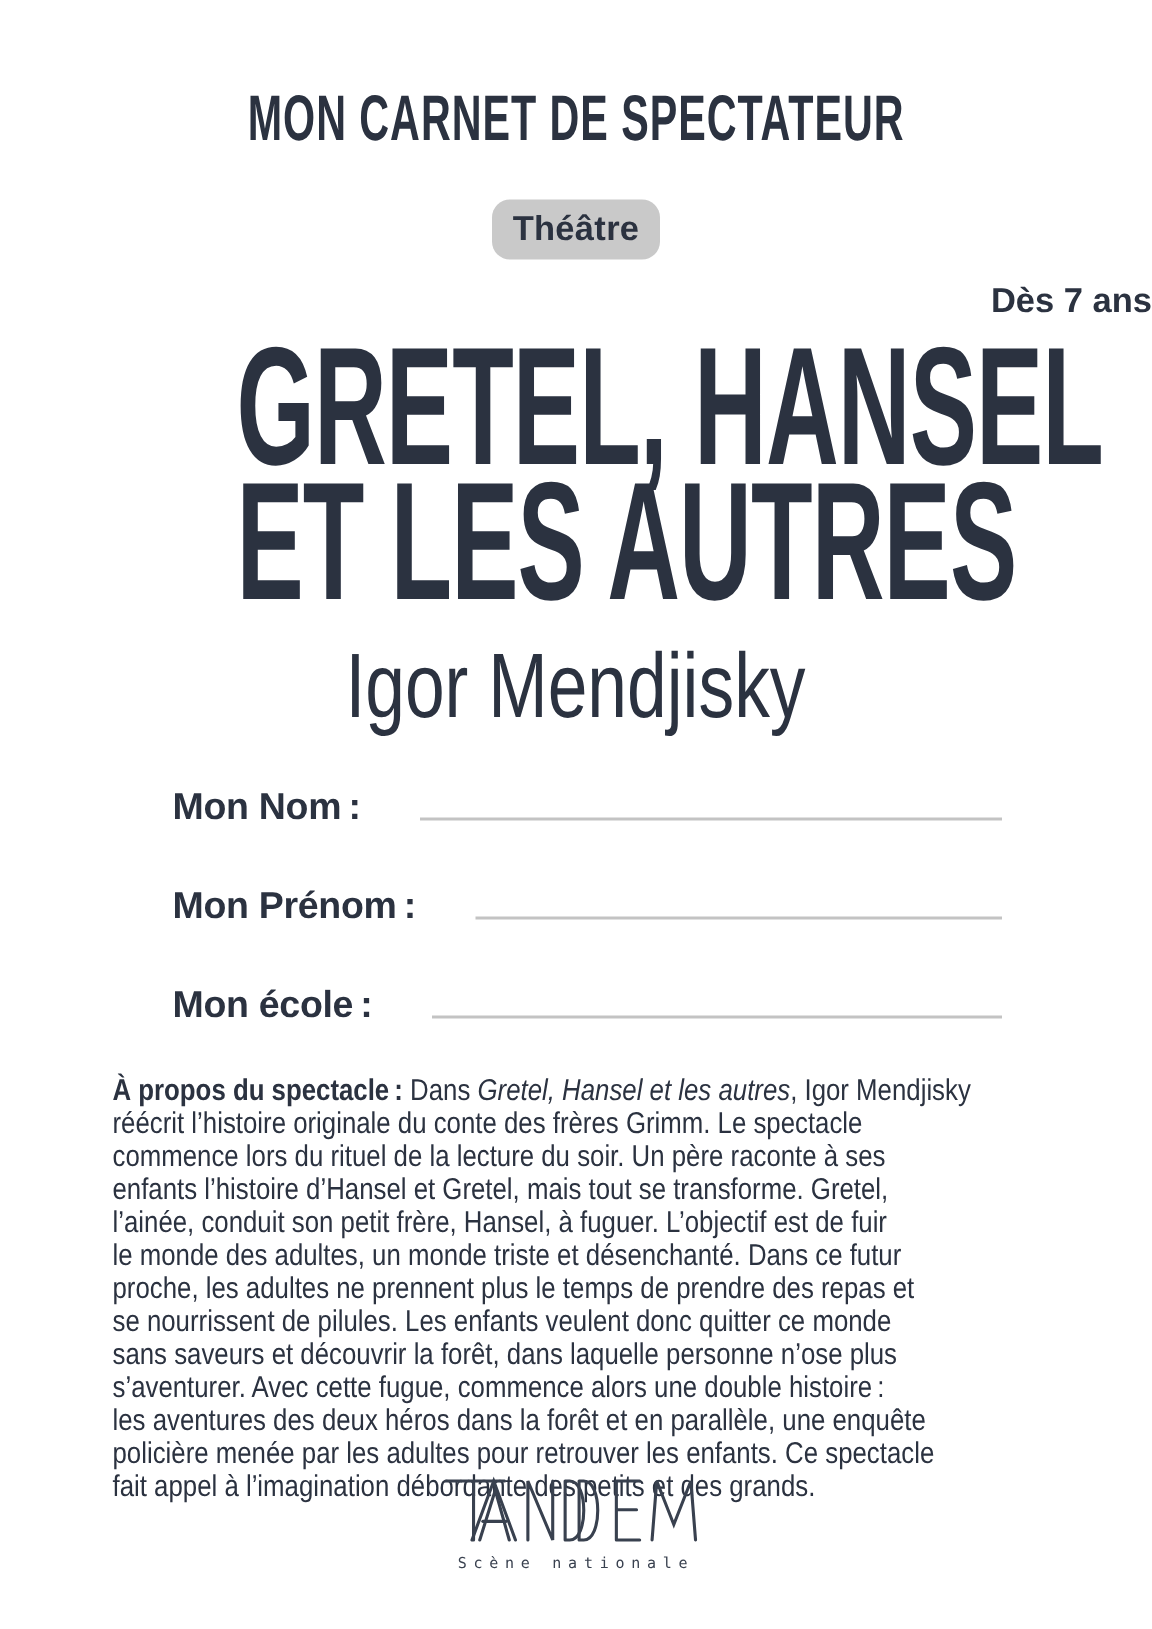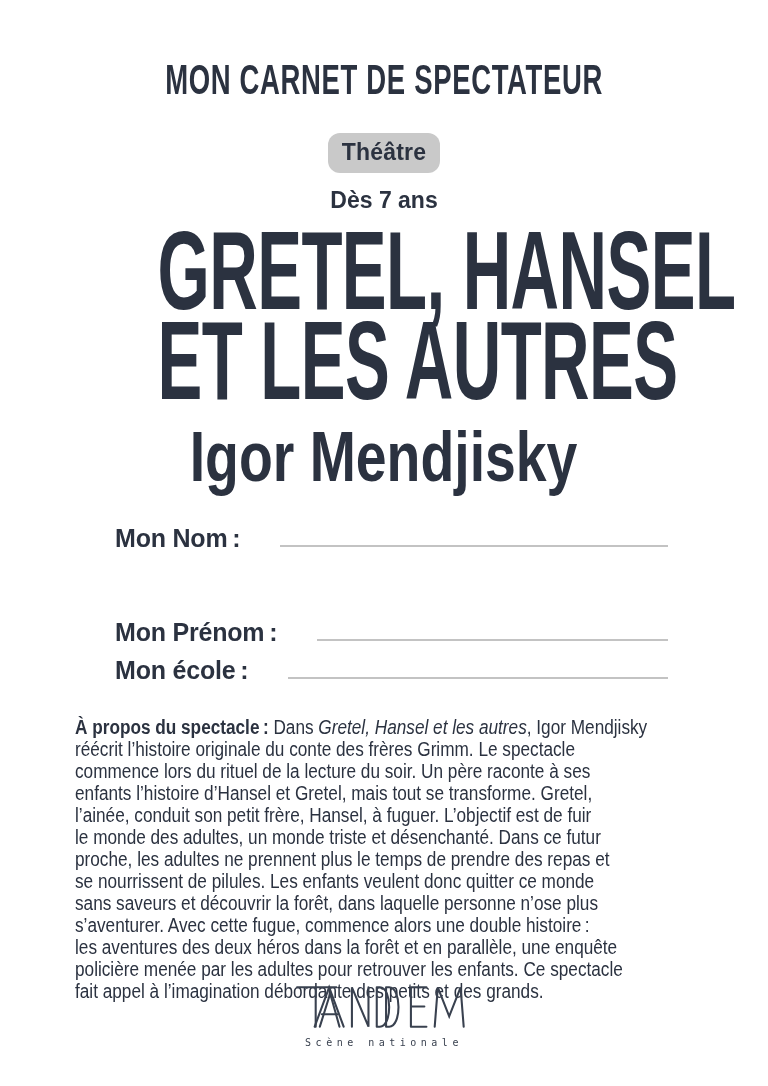--- a/index.html
+++ b/index.html
@@ -25,28 +25,28 @@
     background: #c9c9c9;
     color: #2b3240;
     font-size: 23px;
     font-weight: bold;
     padding: 6px 14px 7px 14px;
     letter-spacing: 0.2px;
     border-radius: 12px;
   }
 
   
-  .age { top: 187px; font-size: 23px; font-weight: bold; }
+  .age { top: 187px; font-size: 23px; font-weight: bold; text-align: right; }
 
   
   .show-title { top: 222px; font-weight: bold; font-size: 112px; line-height: 90px; margin: 4px; }
   .show-title .line { display: block; transform: scaleX(0.60); white-space: nowrap; letter-spacing: -1px; }
 
   
-  .author { top: 426px; font-size: 71px; font-weight: bold; line-height: 62px; }
+  .author { top: 426px; font-size: 61px; font-weight: normal; line-height: 62px; }
   .author .condense { display: inline-block; transform: scaleX(0.78); white-space: nowrap; }
 
   
   .form-row {
     position: absolute;
     left: 115px;
     width: 553px;
     height: 38px;
     display: flex;
     align-items: flex-end;
@@ -60,21 +60,21 @@
     line-height: 32px;
   }
   .form-row .fill-line {
     flex: 1;
     margin-left: 8px;
     margin-bottom: 7px;
     height: 0;
     border-bottom: 2px solid #c3c3c3;
   }
   .row-nom    { top: 516px; }
-  .row-prenom { top: 582px; margin-top: 28px; }
+  .row-prenom { top: 582px; }
   .row-ecole  { top: 648px; }
 
   
   .about {
     position: absolute;
     left: 75px;
     top: 716px;
     font-size: 20px;
     line-height: 22px;
     transform: scaleX(0.86);

